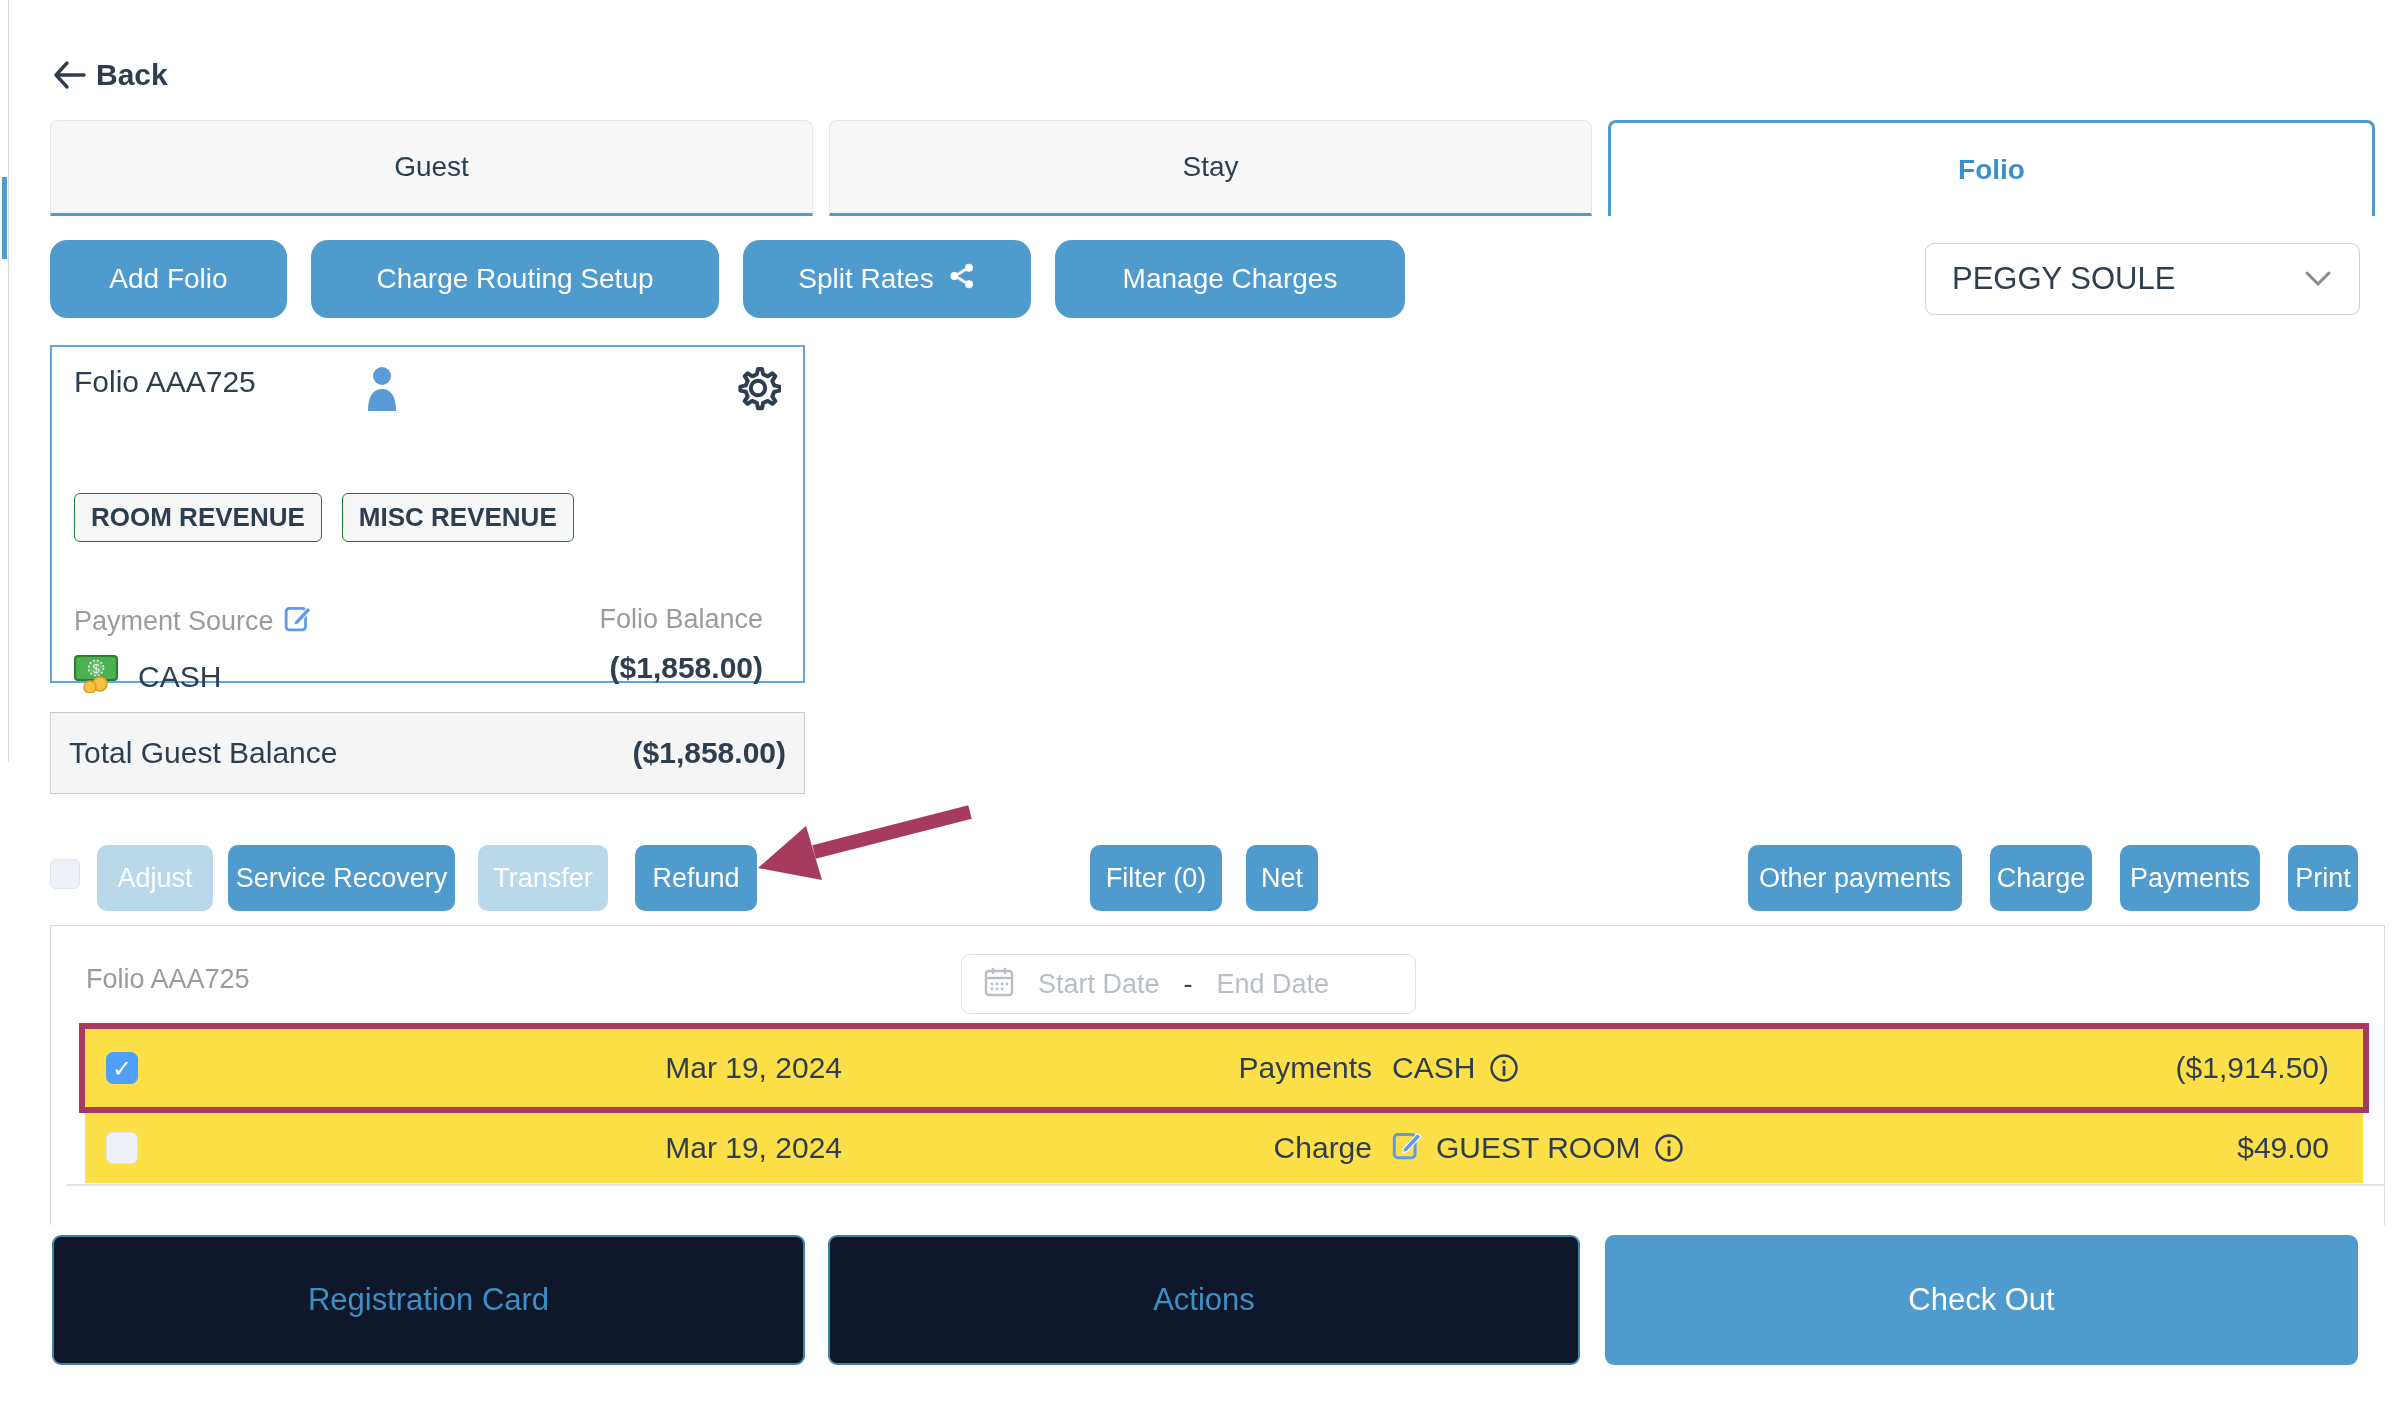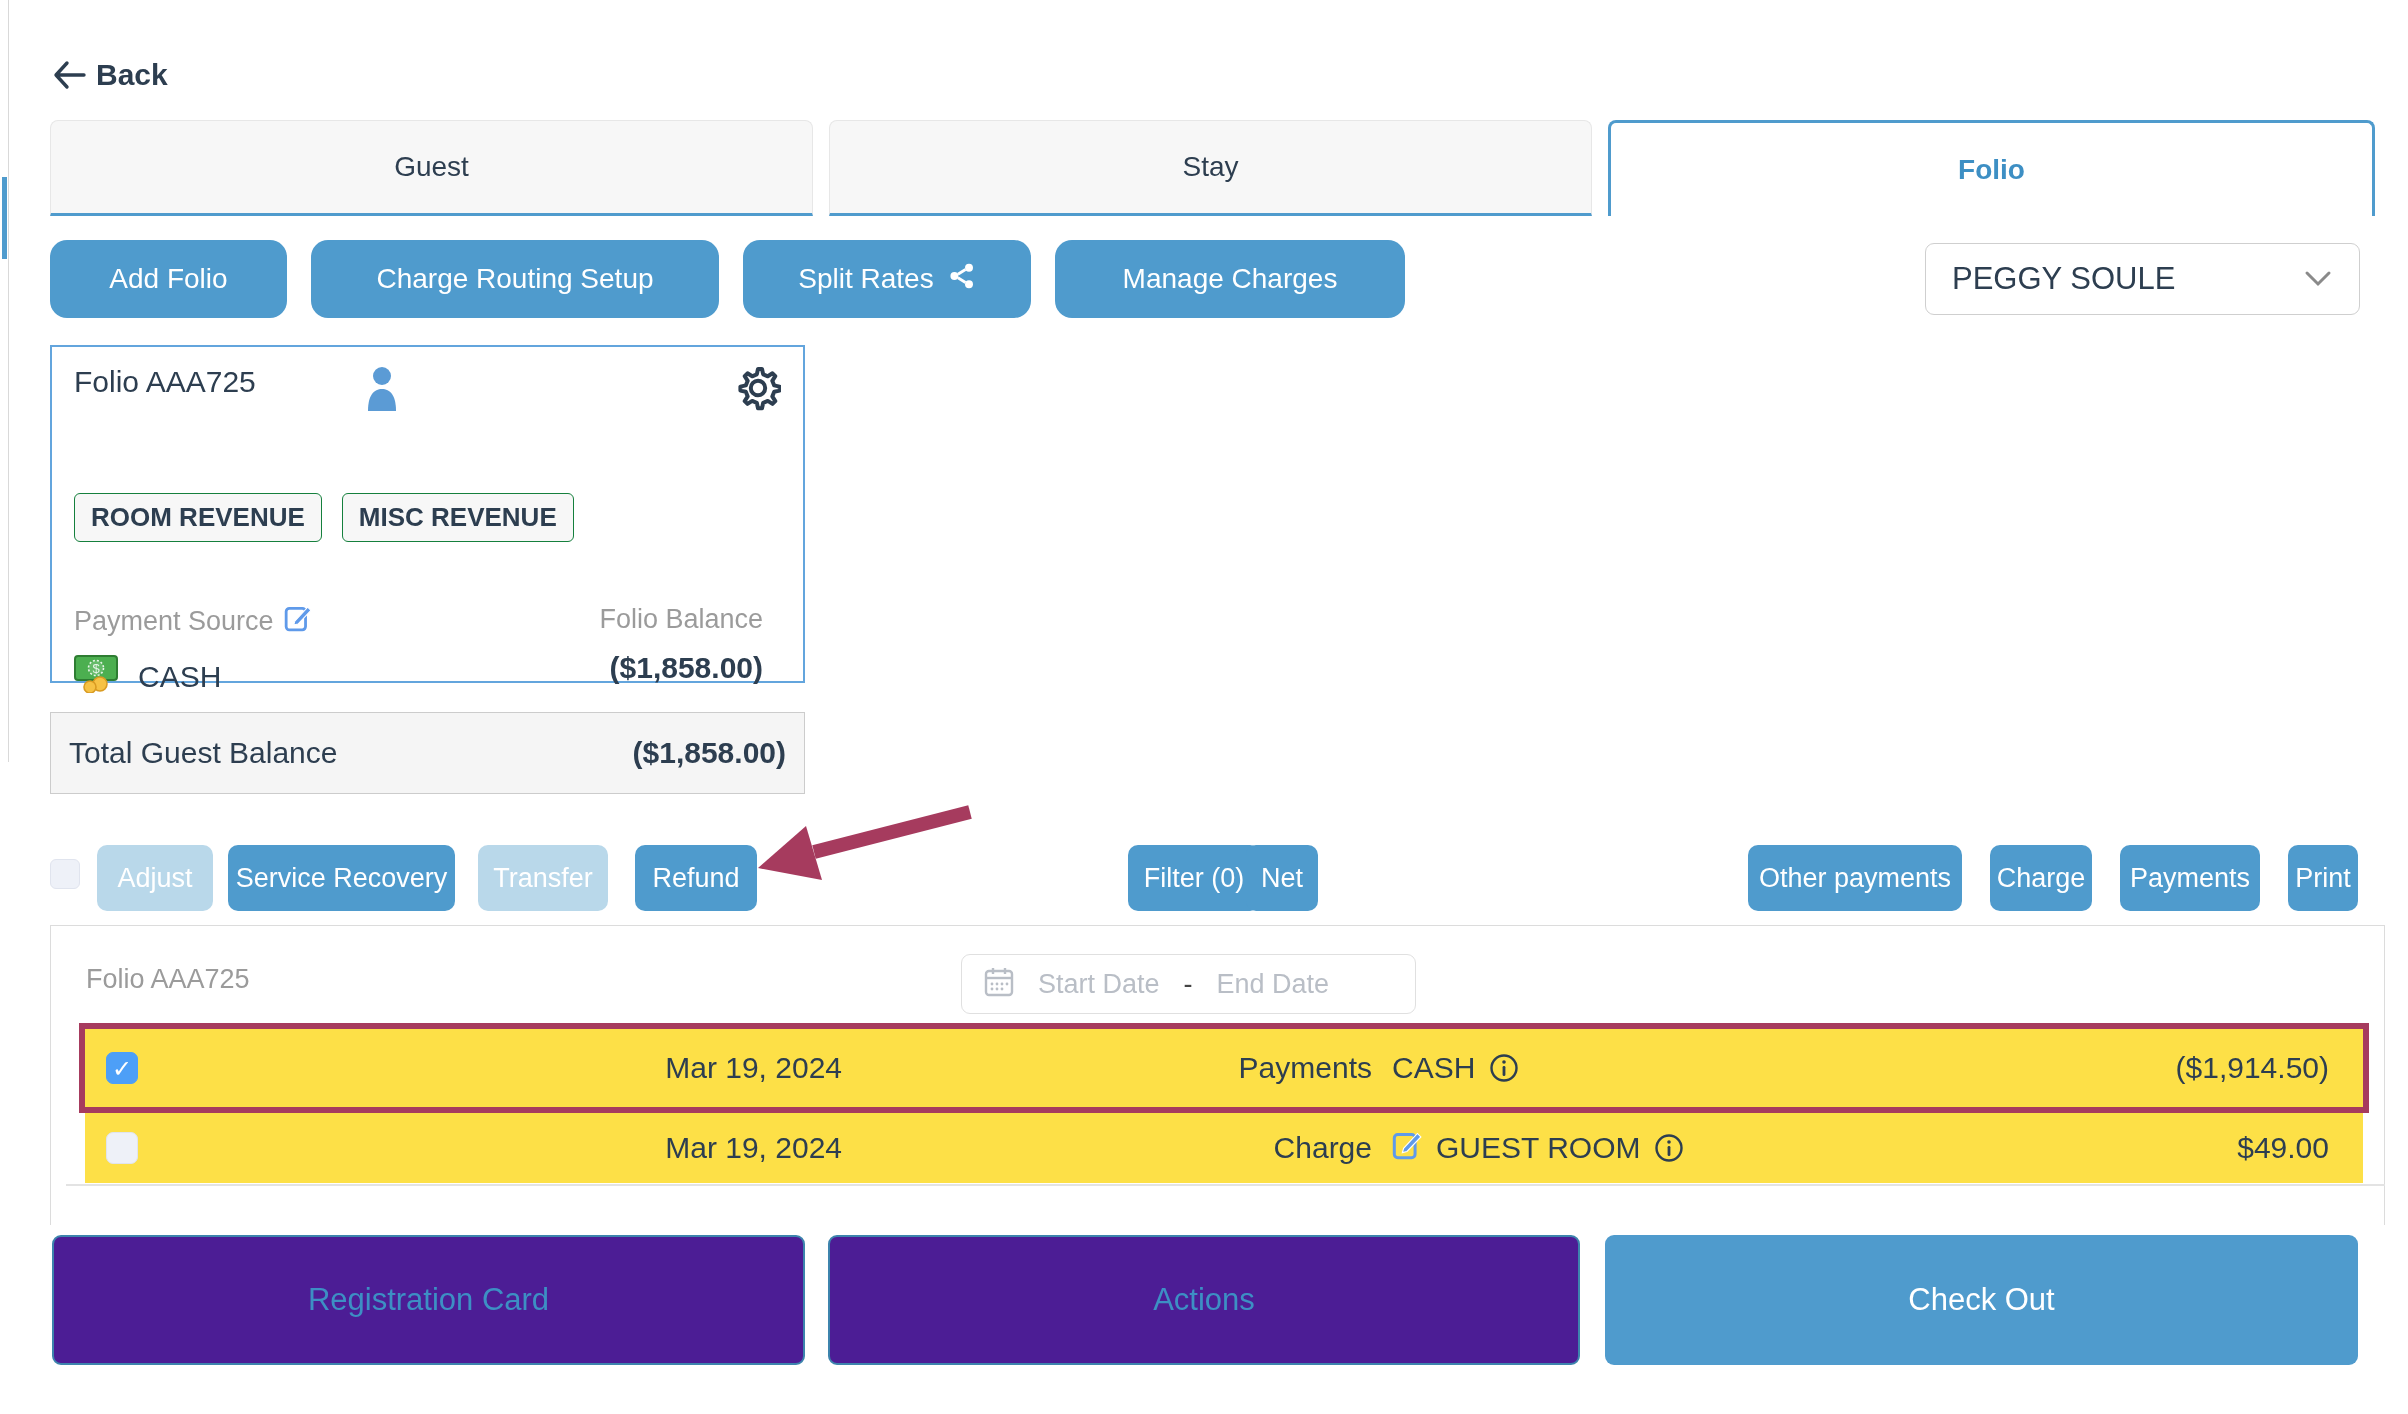--- a/index.html
+++ b/index.html
@@ -69,21 +69,21 @@
   .row-chk { position:relative; width:32px; height:32px; border-radius:7px;
          background:#eef1f8; border:1px solid #e0e4ee; cursor:pointer; flex:none; }
   .row-chk.checked { background:#4d9ff7; border-color:#4d9ff7; }
   .row-chk.checked::after { content:"✓"; position:absolute; left:0; top:0; width:100%;
          height:100%; color:#fff; font-size:24px; line-height:32px; text-align:center; }
 
   .a-adjust { left:47px;  width:116px; }
   .a-service{ left:178px; width:227px; }
   .a-transfer{ left:428px; width:130px; }
   .a-refund { left:585px; width:122px; }
-  .a-filter { left:1078px; width:132px;justify-content:center; }
+  .a-filter { left:1040px; width:132px;justify-content:center; }
   .a-net    { left:1196px; width:72px; }
   .a-other  { left:1698px; width:214px; }
   .a-charge { left:1940px; width:102px; }
   .a-pay    { left:2070px; width:140px; }
   .a-print  { left:2238px; width:70px; }
 
   .arrow-annot { left:748px; top:796px; width:235px; height:92px; pointer-events:none; }
 
   
   .table { left:50px; top:925px; width:2335px; height:300px; background:#fff;
@@ -103,21 +103,21 @@
   .c-date  { width:650px; font-size:30px; }
   .c-type  { width:530px; padding-left:18px; font-size:30px; }
   .c-desc  { display:flex; align-items:center; gap:14px; padding-left:20px; font-size:30px; }
   .c-amount{ margin-left:auto; padding-right:34px; font-size:30px; }
   .t-divider { position:absolute; left:15px; top:258px; width:2319px; height:2px; background:#e3e3e3; }
 
   
   .footer { left:50px; top:1235px; width:2335px; height:130px; }
   .fbtn { position:absolute; top:0; height:130px; display:flex; align-items:center;
           justify-content:center; font-size:31px; border-radius:9px; cursor:pointer; }
-  .fbtn.outline { background:#4c1d95; border:2px solid #3d84ad; color:#3d8fc4; }
+  .fbtn.outline { background:#0f172a; border:2px solid #3d84ad; color:#3d8fc4; }
   .fbtn.fill { background:#4f9bcd; color:#fff; border:none; }
   .f-reg { left:2px; width:753px; } .f-act { left:778px; width:752px; } .f-out { left:1555px; width:753px; }
 
   .info-icon { display:inline-flex; }
 </style>
 </head>
 <body>
 
 <div class="abs left-line"></div>
 <div class="abs left-blue-bar"></div>

